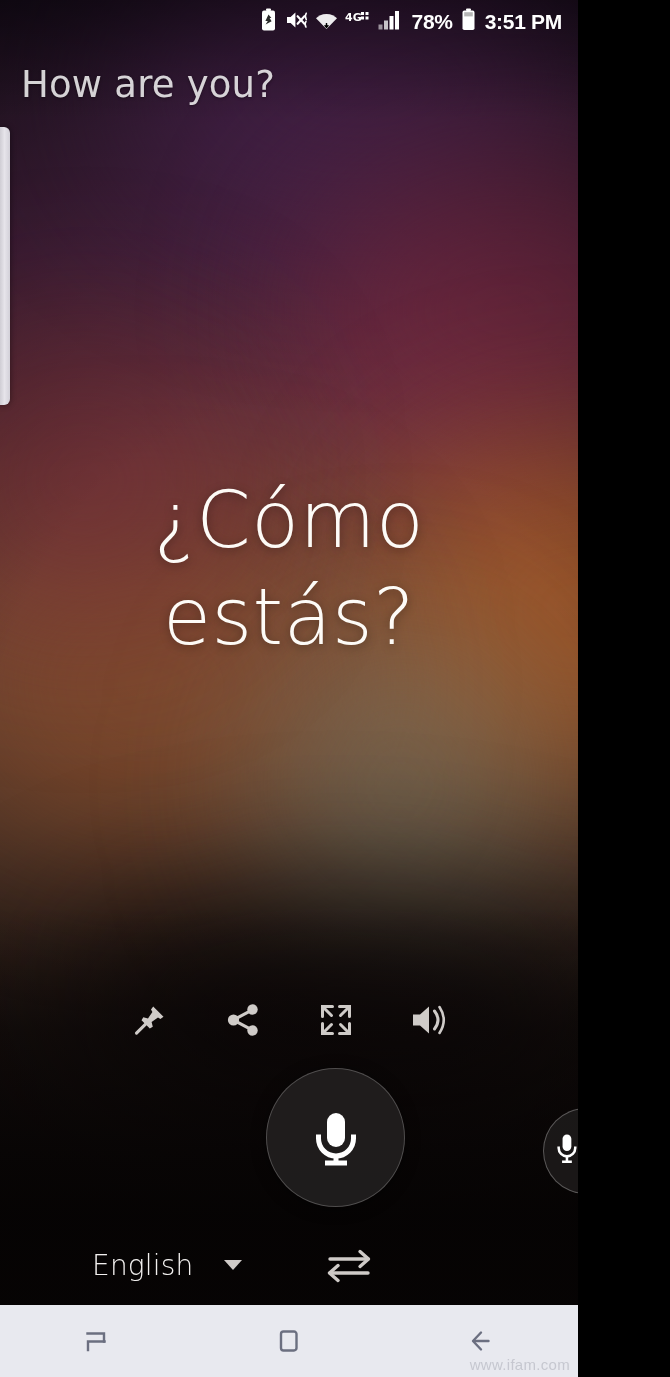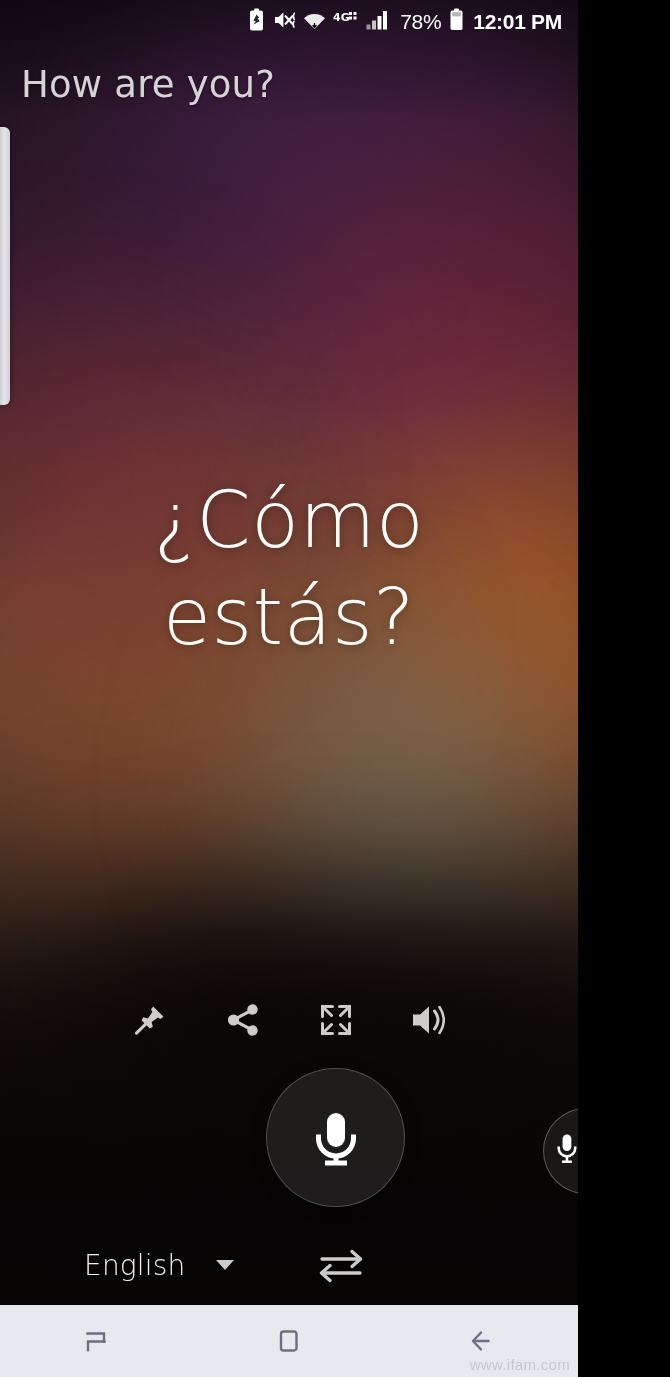--- a/index.html
+++ b/index.html
@@ -60,21 +60,21 @@
   
   #statusbar {
     position:absolute; top:0; left:0; right:0; height:44px;
     display:flex; align-items:center; justify-content:flex-end;
     padding-right:16px;
     gap:7px;
     color:#fff;
   }
   #statusbar .sicon { display:block; }
   #statusbar .battpct {
-    font-size:21px; font-weight:normal; letter-spacing:-.3px;
+    font-size:21px; font-weight:bold; letter-spacing:-.3px;
     margin-left:2px; margin-right:1px;
   }
   #statusbar .clock {
     font-size:21px; font-weight:bold; letter-spacing:-.3px;
     margin-left:2px;
   }
 
   
   #edge-handle {
     position:absolute; left:0; top:127px;
@@ -138,21 +138,21 @@
     position:absolute; left:543px; top:42px;
     width:86px; height:86px; border-radius:50%;
     background:rgba(30,28,28,.82);
     border:1.5px solid rgba(255,255,255,.28);
     display:flex; align-items:center; justify-content:center;
     cursor:pointer;
   }
 
   
   #langbar {
-    position:absolute; top:1237px; left:4px; right:0; height:56px;
+    position:absolute; top:1237px; left:12px; right:0; height:56px;
     display:flex; align-items:center;
   }
   #langbar .lang {
     display:flex; align-items:center; gap:30px;
     cursor:pointer;
   }
   #lang-src { position:absolute; left:80px; }
   #lang-dst { position:absolute; left:458px; }
   #langbar .lname {
     font-size:28px; color:#f2f0ef; font-weight:300;
@@ -258,21 +258,21 @@
     <span class="battpct">78%</span>
 
     <span class="sicon">
       <svg width="15" height="24" viewBox="0 0 15 24">
         <rect x="1.5" y="2.6" width="12" height="19.5" rx="1.8" fill="#fff"></rect>
         <rect x="5" y="0.6" width="5" height="2.4" rx="1" fill="#fff"></rect>
         <rect x="3.2" y="4.2" width="8.6" height="4.2" fill="#2b2b2b" opacity=".35"></rect>
       </svg>
     </span>
 
-    <span class="clock">12:01 PM</span>
+    <span class="clock">3:51 PM</span>
   </div>
 
   <div id="edge-handle"></div>
 
   <div id="source-text">How are you?</div>
 
   <div id="translation">¿Cómo estás?</div>
 
   <div id="actions">
 

